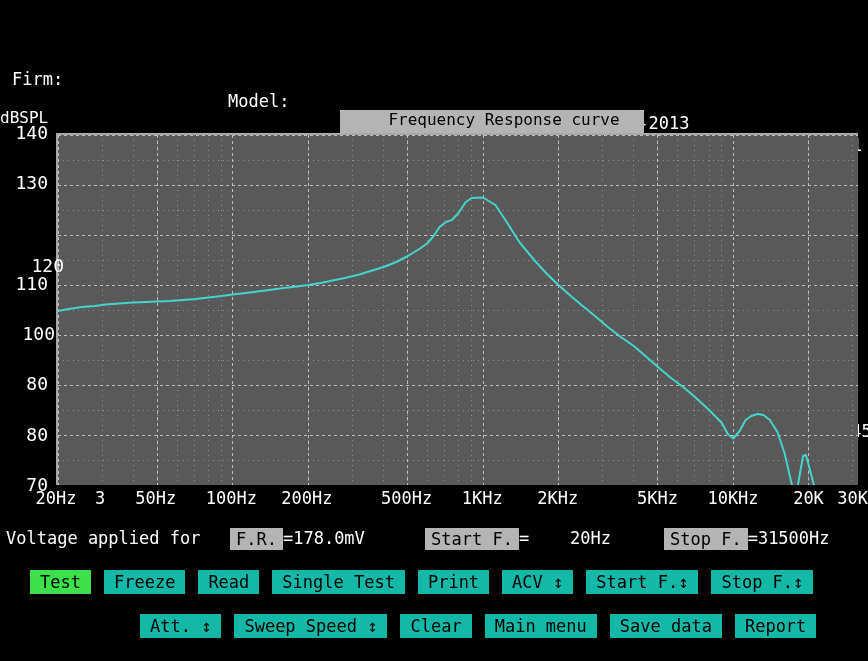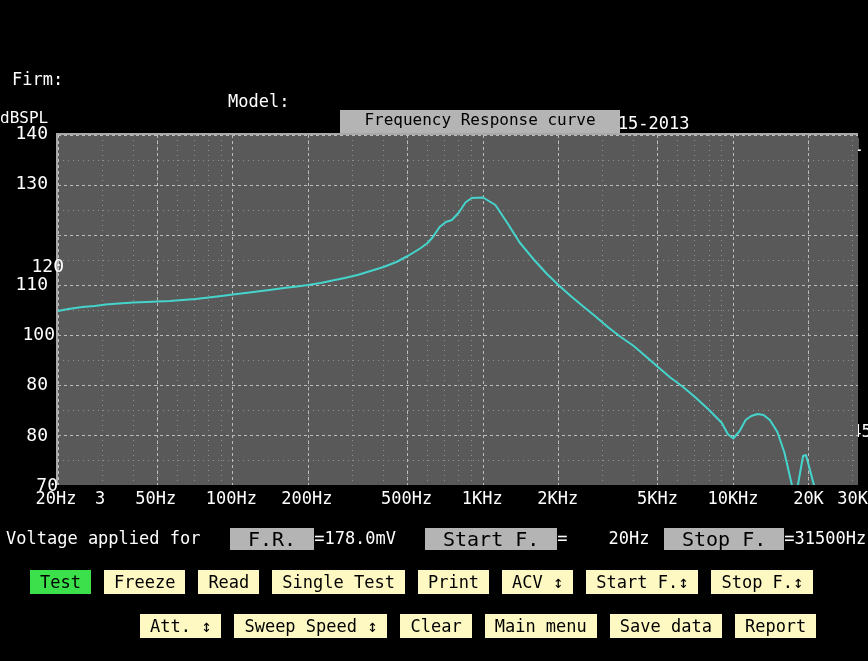--- a/index.html
+++ b/index.html
@@ -69,20 +69,21 @@
     left: 340px;
     top: 0px;
     width: 280px;
     height: 28px;
     background: #b4b4b4;
     color: #000000;
     font-size: 16px;
     line-height: 20px;
     text-align: center;
     white-space: pre;
+    padding-left: 24px;
   }
   #plot {
     position: absolute;
     left: 56px;
     top: 23px;
     width: 802px;
     height: 352px;
     background: #595959;
     border-top: 2px solid #a8a8a8;
     border-left: 2px solid #a8a8a8;
@@ -118,39 +119,39 @@
     font-size: 17px;
     line-height: 26px;
     color: #ffffff;
     white-space: pre;
   }
   #volt-row .item { position: absolute; top: 0; white-space: pre; }
   .chip {
     display: inline-block;
     background: #b4b4b4;
     color: #000000;
-    padding: 1px 18px;
+    padding: 1px 6px;
     line-height: 20px;
-    font-size: 20px;
+    font-size: 17px;
     vertical-align: middle;
   }
 
   
   .btnrow {
     position: absolute;
     left: 0;
     width: 868px;
     height: 28px;
     white-space: nowrap;
   }
   #btnrow1 { top: 570px; padding-left: 30px; }
   #btnrow2 { top: 614px; padding-left: 140px; }
   .btn {
     display: inline-block;
-    background: #fef9c3;
+    background: #14b8a6;
     color: #000000;
     font-size: 17px;
     line-height: 24px;
     height: 24px;
     padding: 0 10px;
     margin-right: 13px;
     white-space: pre;
     border: none;
     font-family: "DejaVu Sans Mono", "Liberation Mono", monospace;
     vertical-align: middle;
@@ -250,21 +251,21 @@
           <defs>
             <clipPath id="pc">
               <rect x="0" y="0" width="800" height="350"></rect>
             </clipPath>
           </defs>
           <path d="M0.00 176.00 L10.36 174.00 L24.25 172.00 L36.56 171.00 L47.62 169.50 L60.81 168.50 L75.32 167.50 L88.12 167.00 L99.57 166.50 L111.88 166.00 L124.68 165.00 L137.67 164.00 L150.64 162.50 L163.44 161.00 L174.89 159.50 L187.21 158.00 L199.14 156.50 L211.45 155.00 L225.96 153.00 L238.76 151.50 L250.21 150.00 L262.53 148.00 L274.46 145.50 L286.78 143.00 L299.57 140.00 L312.57 136.00 L325.53 132.00 L338.33 127.00 L349.78 121.00 L362.10 113.50 L369.59 108.00 L374.90 102.00 L381.59 92.00 L387.89 87.00 L393.84 85.00 L400.86 77.50 L407.44 67.50 L413.65 63.00 L425.10 62.50 L437.42 70.00 L449.35 88.00 L461.67 107.50 L476.18 125.00 L488.98 139.00 L500.43 150.00 L512.74 161.00 L524.67 171.00 L536.99 181.00 L549.79 192.00 L562.78 202.00 L575.75 211.00 L588.55 222.00 L599.99 232.00 L612.31 242.50 L625.11 252.00 L638.10 263.00 L651.07 275.00 L663.87 288.00 L669.74 299.00 L675.32 303.50 L681.65 296.00 L687.63 285.00 L693.30 281.00 L699.56 279.00 L705.49 280.00 L711.88 285.00 L719.38 297.00 L726.39 317.50 L732.98 346.00 L736.13 359.00 L739.19 354.00 L745.06 321.00 L747.89 320.00 L750.64 330.00 L755.94 350.00 L760.99 355.00 L800.00 355.00 " fill="none" stroke="#45d4cc" stroke-width="2" stroke-linejoin="round" stroke-linecap="round" clip-path="url(#pc)"></path>
         </svg>
     </div>
 
     <div id="ylabels">
-        <div class="ylab" style="left: 10px; top: 366px;">70</div>
+        <div class="ylab" style="left: 0px; top: 366px;">70</div>
         <div class="ylab" style="left: 0px; top: 315.714px; text-align: right;">80</div>
         <div class="ylab" style="left: 0px; top: 265.429px;">80</div>
         <div class="ylab" style="left: 0px; top: 215.143px; padding-left: 7px;">100</div>
         <div class="ylab" style="left: 0px; top: 164.857px;">110</div>
         <div class="ylab" style="left: 16px; top: 114.571px; margin-top: 32px;">120</div>
         <div class="ylab" style="left: 0px; top: 64.2857px;">130</div>
         <div class="ylab" style="left: 0px; top: 14px;">140</div>
       </div>
     <div id="xlabels">
         <div class="xlab" style="width: 70px; left: 21px; top: 380px;">20Hz</div>

